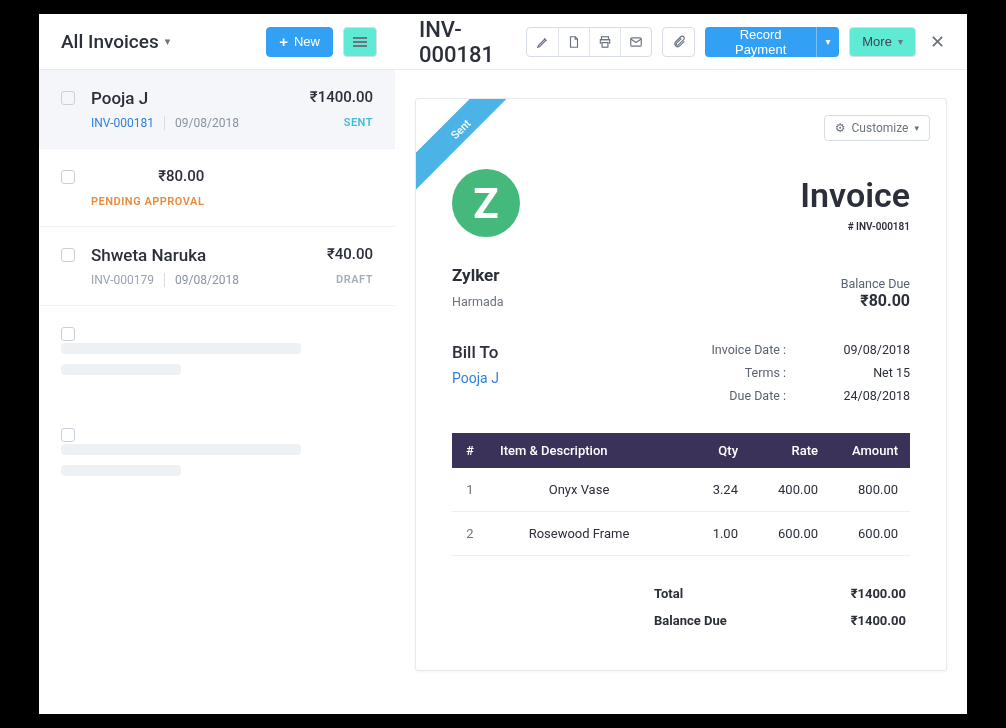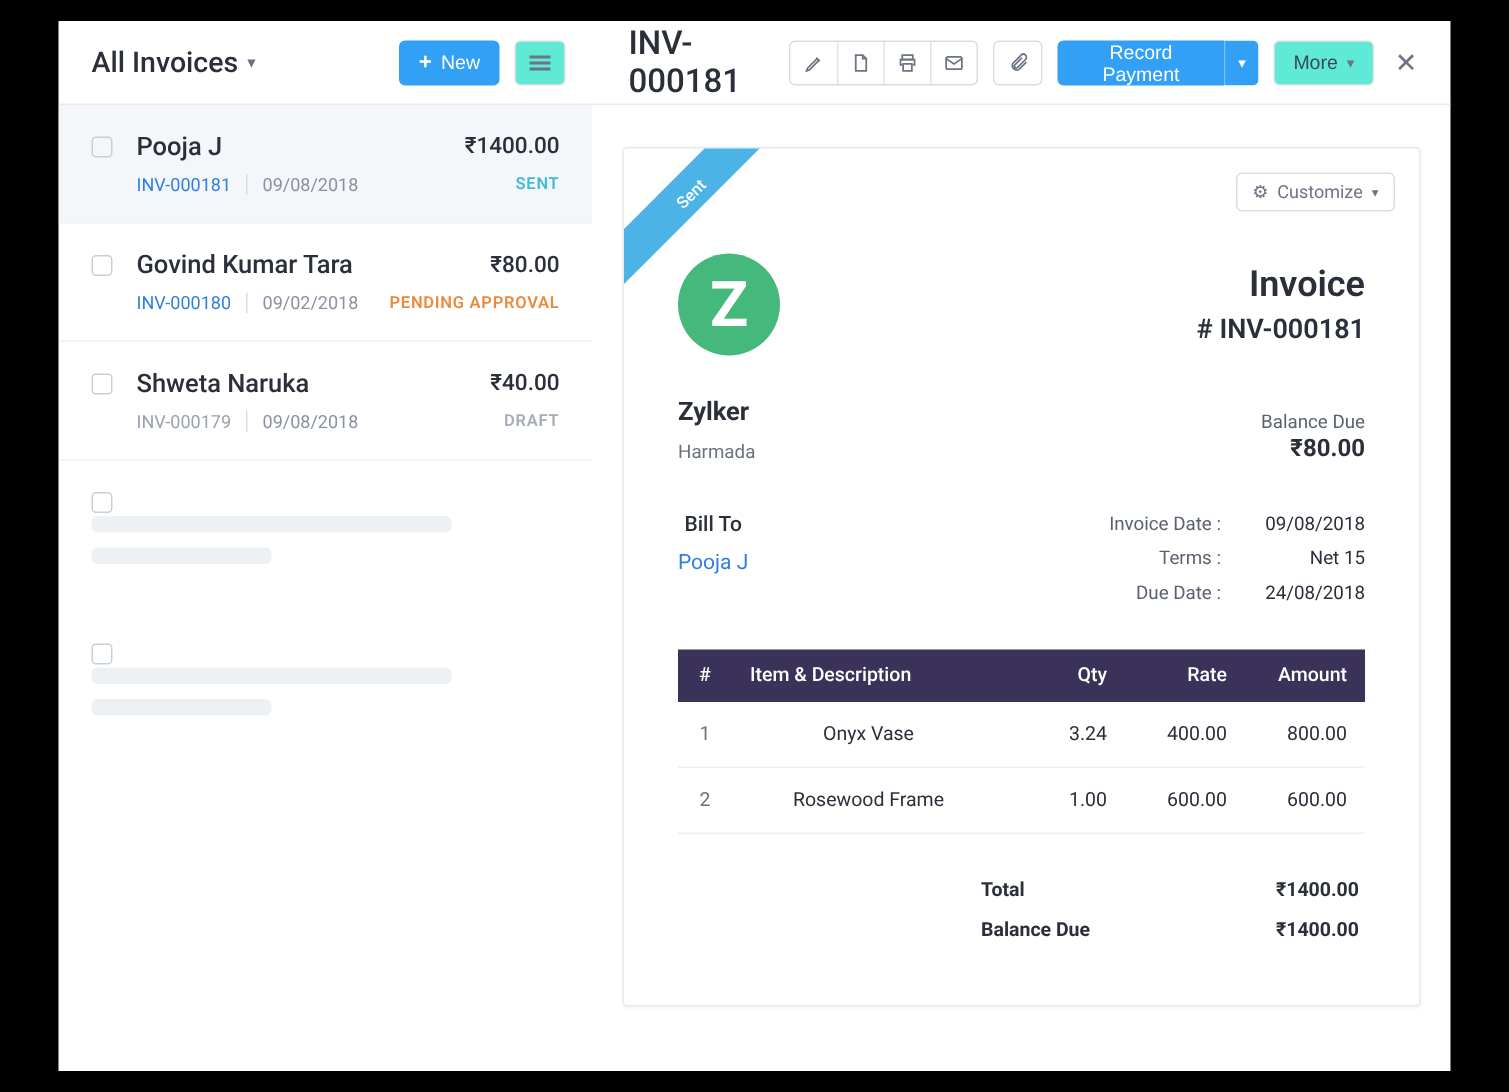--- a/index.html
+++ b/index.html
@@ -143,31 +143,31 @@
   .head { display:flex; }
   .company { flex:1; }
   .logo {
     width:68px; height:68px; border-radius:50%; background:#44b97b;
     display:flex; align-items:center; justify-content:center; color:#fff;
     font-size:42px; font-weight:700; margin-bottom:14px;
   }
   .comp-name { font-size:17px; font-weight:700; color:#2b2f3a;margin-top:28px; }
   .addr { font-size:12.5px; color:#6b7280; margin-top:6px; line-height:1.7; }
   .doc-title { text-align:right; margin-top:6px; }
-  .doc-title h1 { font-size:24px; font-weight:600; color:#2b2f3a; }
-  .doc-title .docnum { font-size:18px; font-weight:600; color:#2b2f3a; margin-top:6px; }
+  .doc-title h1 { font-size:34px; font-weight:600; color:#2b2f3a; }
+  .doc-title .docnum { font-size:10px; font-weight:600; color:#2b2f3a; margin-top:6px; }
   .balance { text-align:right; margin-top:44px; }
   .balance .lbl { font-size:12.5px; color:#5a6270; }
   .balance .val { font-size:16px; font-weight:700; }
 
   .mid { display:flex; margin-top:30px; }
-  .billto h4 { font-size:14px; color:#2b2f3a; font-weight:500; margin-bottom:6px;text-align:center; }
+  .billto h4 { font-size:17px; color:#2b2f3a; font-weight:500; margin-bottom:6px; }
   .billto a { font-size:14px; color:#2f7fe1; text-decoration:none; }
   .meta { margin-left:auto; text-align:right; font-size:12.5px; color:#5a6270; }
-  .meta .mrow { display:flex; gap:16px; justify-content:flex-end; margin-bottom:8px; }
+  .meta .mrow { display:flex; gap:44px; justify-content:flex-end; margin-bottom:8px; }
   .meta .mrow .mv { color:#2b2f3a; min-width:80px; }
 
   table.items { width:100%; border-collapse:collapse; margin-top:22px; font-size:13px; }
   table.items thead th {
     background:#3a3258; color:#fff; font-weight:500; text-align:left;
     padding:10px 12px;
   }
   table.items thead th:nth-child(1){ width:36px; text-align:center;}
   table.items thead th:nth-child(3),
   table.items thead th:nth-child(4),
@@ -282,28 +282,20 @@
       </div>
       <div class="row-right">
         <div class="amount">₹1400.00</div>
         <div class="status sent">SENT</div>
       </div>
     </div>
           </div>
           <div class="row">
     <div class="chk"></div>
     <div class="row-body">
-      <div class="row-left">
-        <div class="cust-name">Govind Kumar Tara</div>
-        <div class="sub">
-          <span class="inv-id ">INV-000180</span>
-          <span class="pipe"></span>
-          <span class="date">09/02/2018</span>
-        </div>
-      </div>
       <div class="row-right">
         <div class="amount">₹80.00</div>
         <div class="status pending">PENDING APPROVAL</div>
       </div>
     </div>
           </div>
           <div class="row">
     <div class="chk"></div>
     <div class="row-body">
       <div class="row-left">

